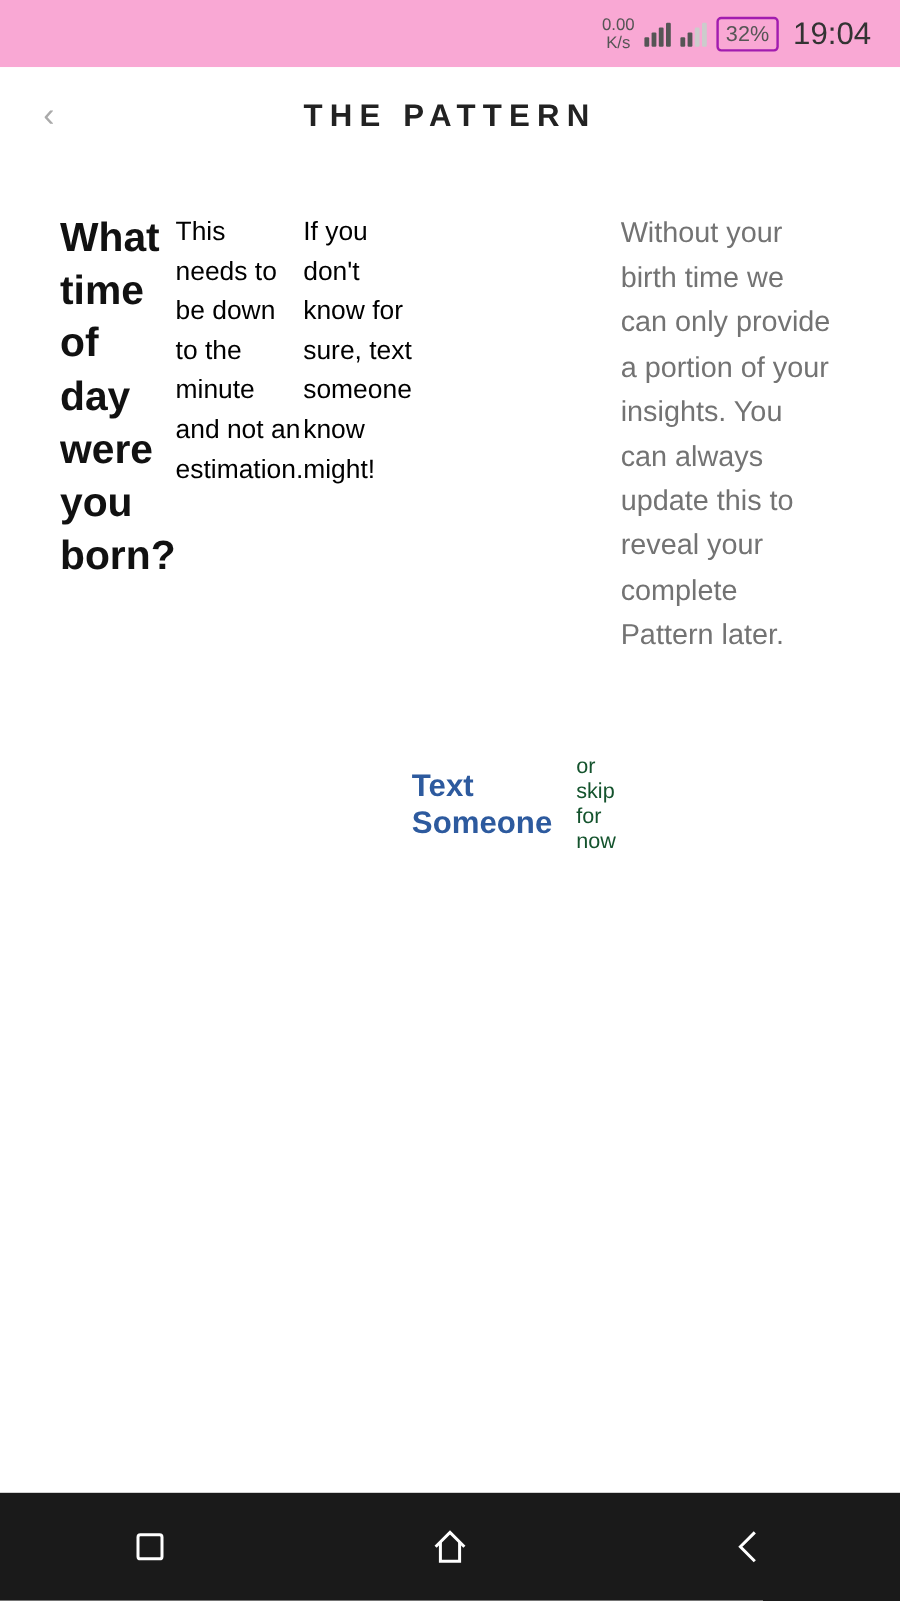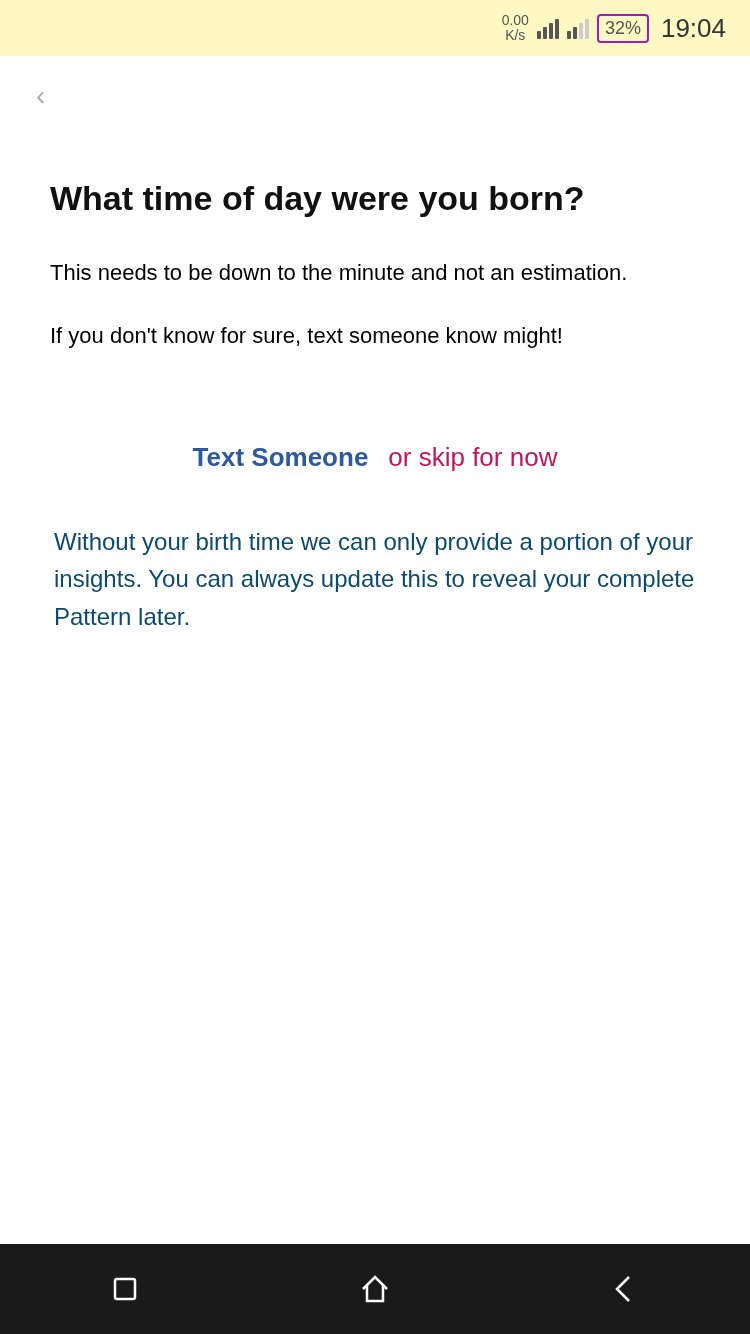--- a/index.html
+++ b/index.html
@@ -10,21 +10,21 @@
       min-height: 1334px;
       background: #ffffff;
       font-family: -apple-system, BlinkMacSystemFont, 'Helvetica Neue', Arial, sans-serif;
       display: flex;
       flex-direction: column;
     }
 
     
     .status-bar {
       height: 56px;
-      background: #fef9c3;
+      background: #f9a8d4;
       display: flex;
       align-items: center;
       justify-content: flex-end;
       padding: 0 24px;
       gap: 8px;
       flex-shrink: 0;
     }
     .status-speed {
       font-size: 18px;
       color: #555;
@@ -87,21 +87,21 @@
       letter-spacing: 6px;
       color: #222;
       text-transform: uppercase;
     }
 
     
     .main-content {
       flex: 1;
       padding: 40px 50px 30px 50px;
       display: flex;
-      flex-direction: column;
+      flex-direction: row;
     }
 
     .question-title {
       font-size: 34px;
       font-weight: 800;
       color: #111;
       line-height: 1.3;
       margin-bottom: 36px;
     }
 
@@ -141,29 +141,29 @@
       margin-bottom: 50px;
     }
     .text-someone-link {
       font-size: 26px;
       font-weight: 700;
       color: #2d5a9e;
       cursor: pointer;
       text-decoration: none;
     }
     .skip-link {
-      font-size: 26px;
-      color: #be185d;
+      font-size: 18px;
+      color: #14532d;
       cursor: pointer;
     }
 
     
     .footer-note {
       font-size: 24px;
-      color: #0c4a6e;
+      color: #737373;
       line-height: 1.55;
       padding: 0 4px;
     }
 
     
     .android-nav {
       height: 90px;
       background: #1a1a1a;
       display: flex;
       align-items: center;
@@ -205,20 +205,21 @@
     <div class="signal-bar" style="height:20px; background:#ccc;"></div>
   </div>
   <div class="status-battery">
     <span>32%</span>
   </div>
   <div class="status-time">19:04</div>
 </div>
 
 <div class="header">
   <button class="back-button">‹</button>
+  <span class="header-title">THE PATTERN</span>
 </div>
 
 <div class="main-content">
   <h1 class="question-title">What time of day were you born?</h1>
 
   <p class="description-text">This needs to be down to the minute and not an estimation.</p>
 
   <p class="description-text">If you don't know for sure, text someone know might!</p>
 
   <div class="spacer"></div>

